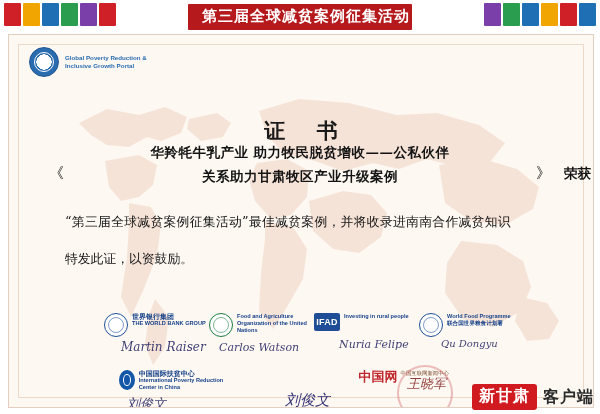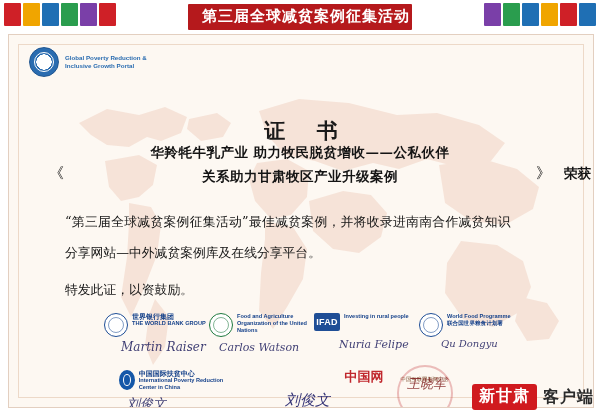--- a/index.html
+++ b/index.html
@@ -257,21 +257,21 @@
     border-radius: 50%;
     background: #1457a8;
     position: relative;
   }
   .cn-center-mark::after{
     content:"";
     position:absolute; left:4px; top:4px; right:4px; bottom:4px;
     border:1px solid #ffffff; border-radius:50%;
   }
   .cn-net {
-    display: flex; align-items: flex-end; gap: 17px;
+    display: flex; align-items: flex-start; gap: 3px;
   }
   .cn-net-logo {
     font-size: 13px;
     font-weight: bold;
     color: #c0272d;
     font-family: "DejaVu Serif", serif;
     line-height: 13px;
   }
   .cn-net-sub {
     font-size: 5.4px;
@@ -388,21 +388,20 @@
 
     <div class="body-block">
       <div class="line-center">华羚牦牛乳产业  助力牧民脱贫增收——公私伙伴</div>
       <div class="quote-row">
         <span class="quote-left">《</span>
         <div class="line-center">关系助力甘肃牧区产业升级案例</div>
         <span class="quote-right">》</span>
         <span class="award-suffix">荣获</span>
       </div>
       <div class="para">“第三届全球减贫案例征集活动”最佳减贫案例，并将收录进南南合作减贫知识</div>
-      <div class="para2">分享网站—中外减贫案例库及在线分享平台。</div>
       <div class="para3">特发此证，以资鼓励。</div>
     </div>
 
     <div class="org-row-1">
       <div class="org">
         <div class="org-mark blue" style="color:#1f4e96"></div>
         <div class="org-name">
           <span class="cn">世界银行集团</span>
           <span>THE WORLD BANK GROUP</span>
         </div>

